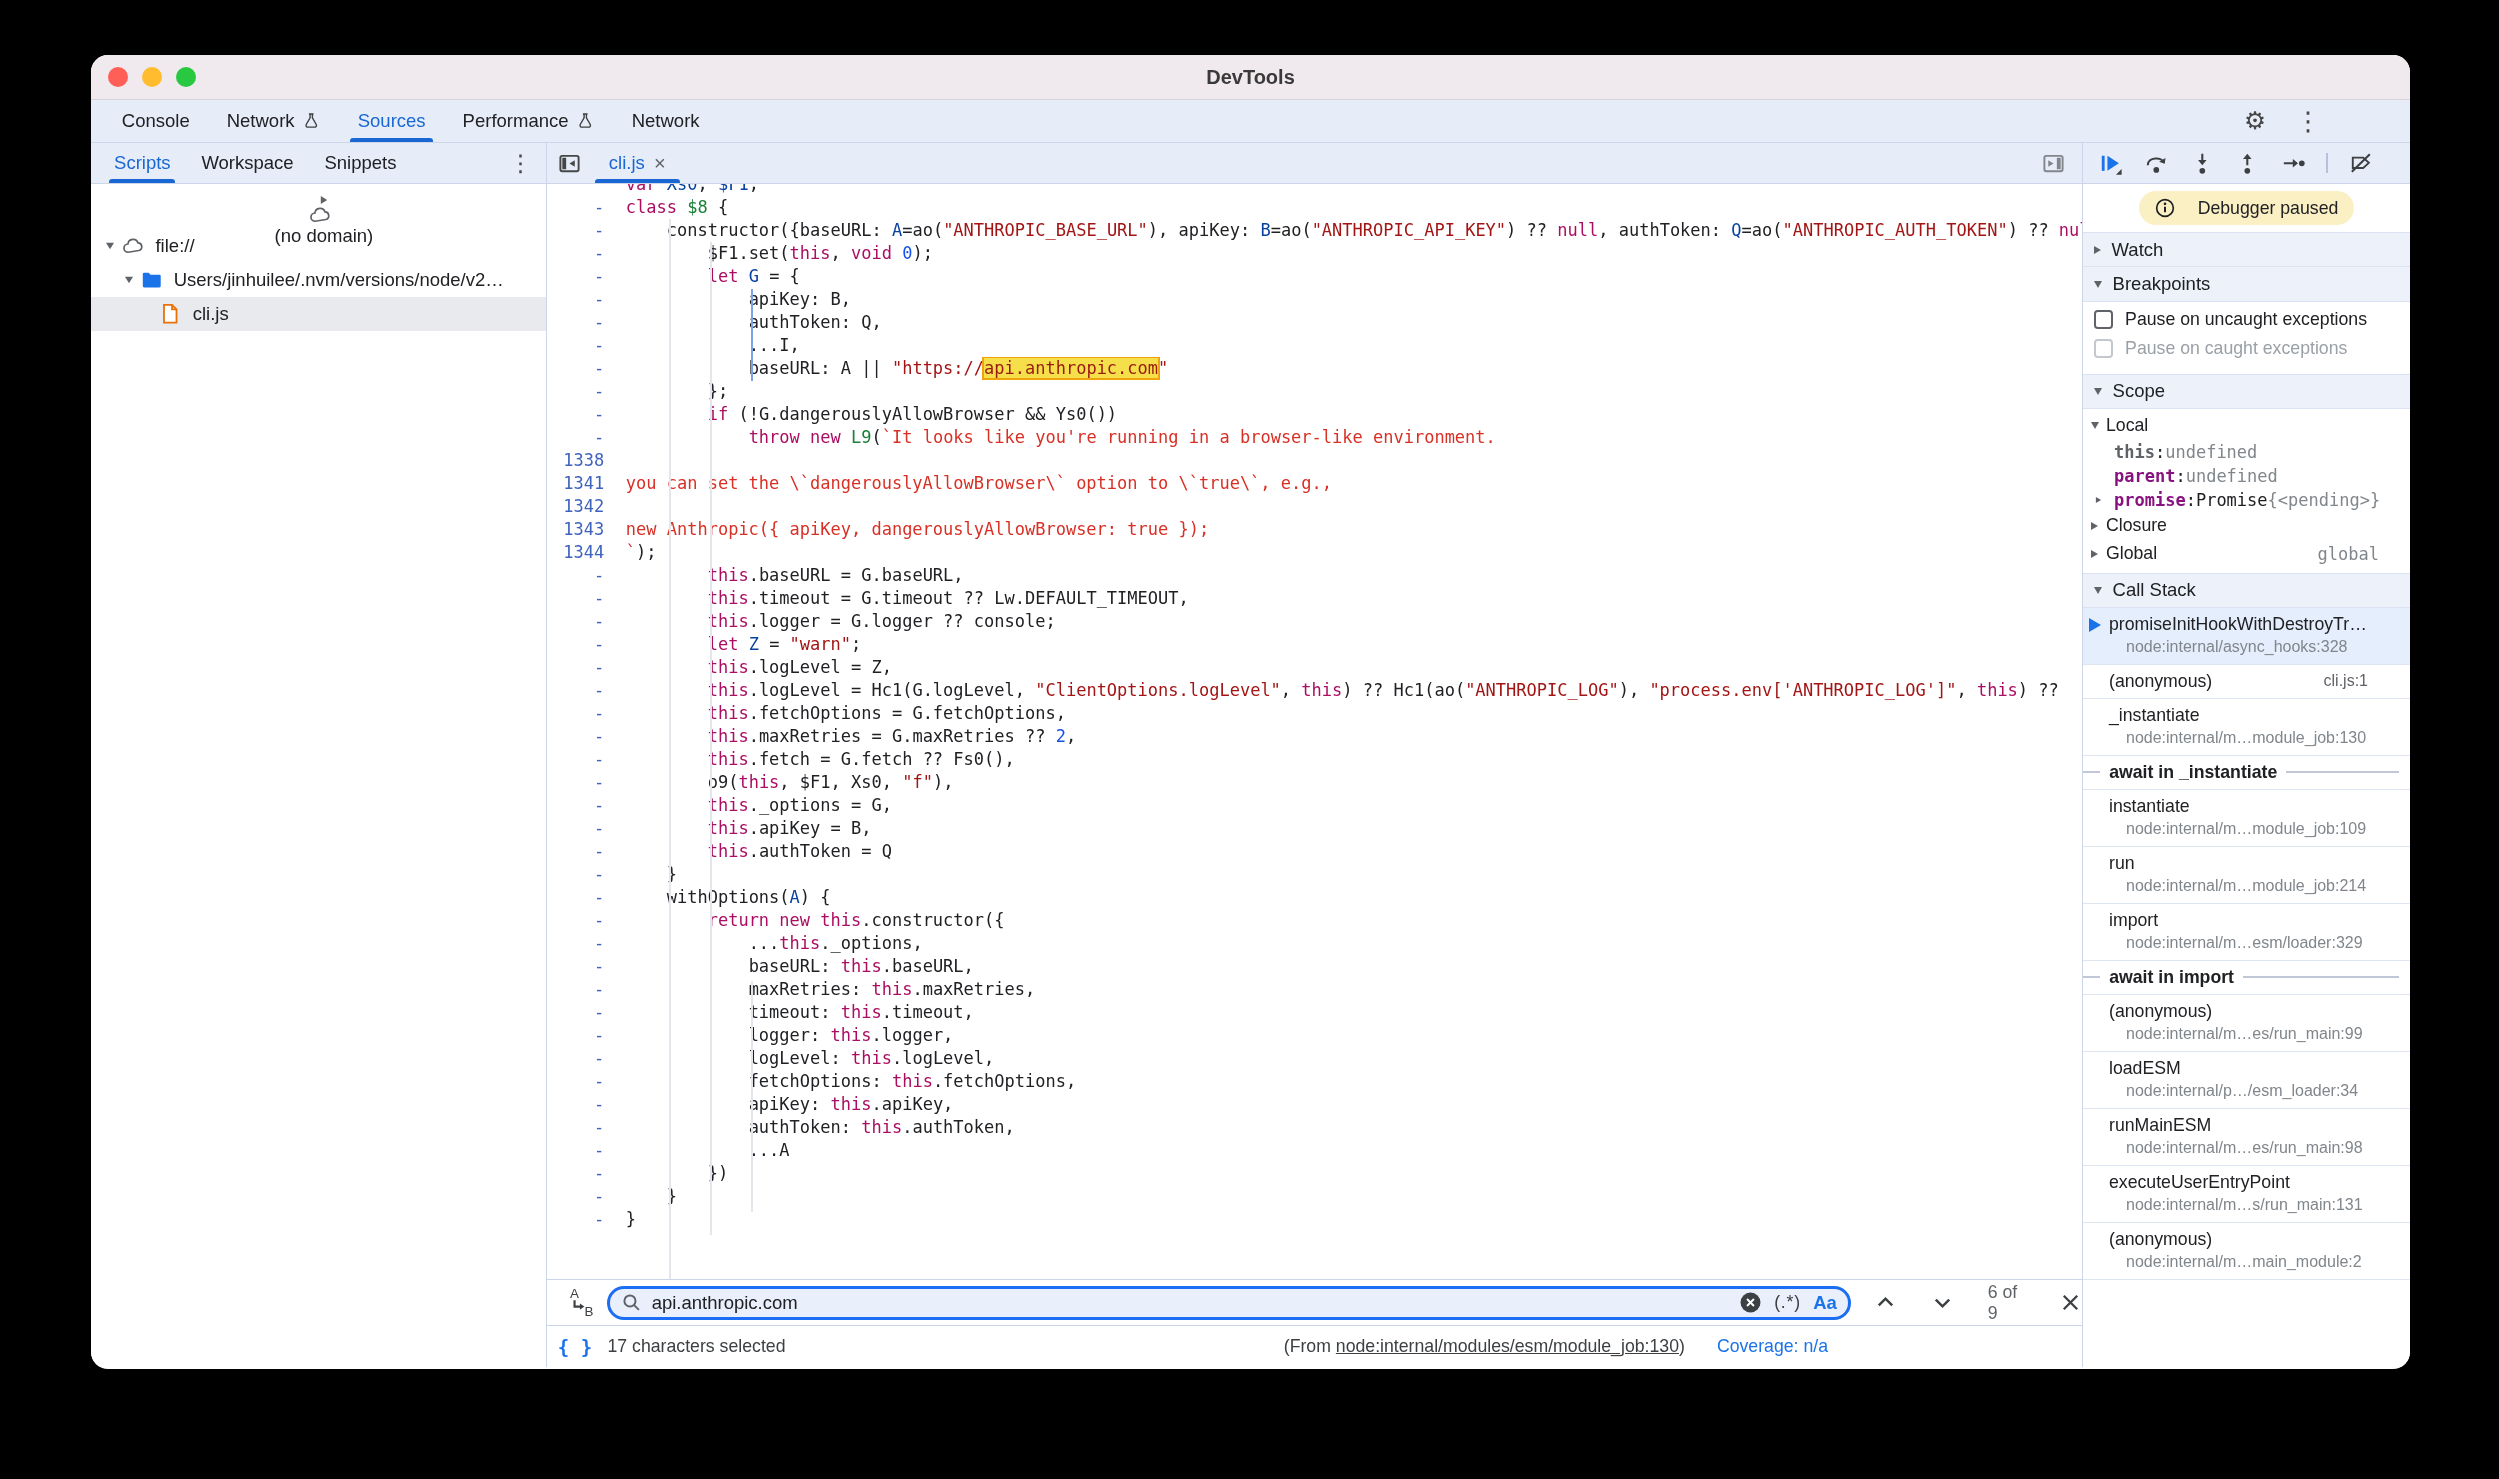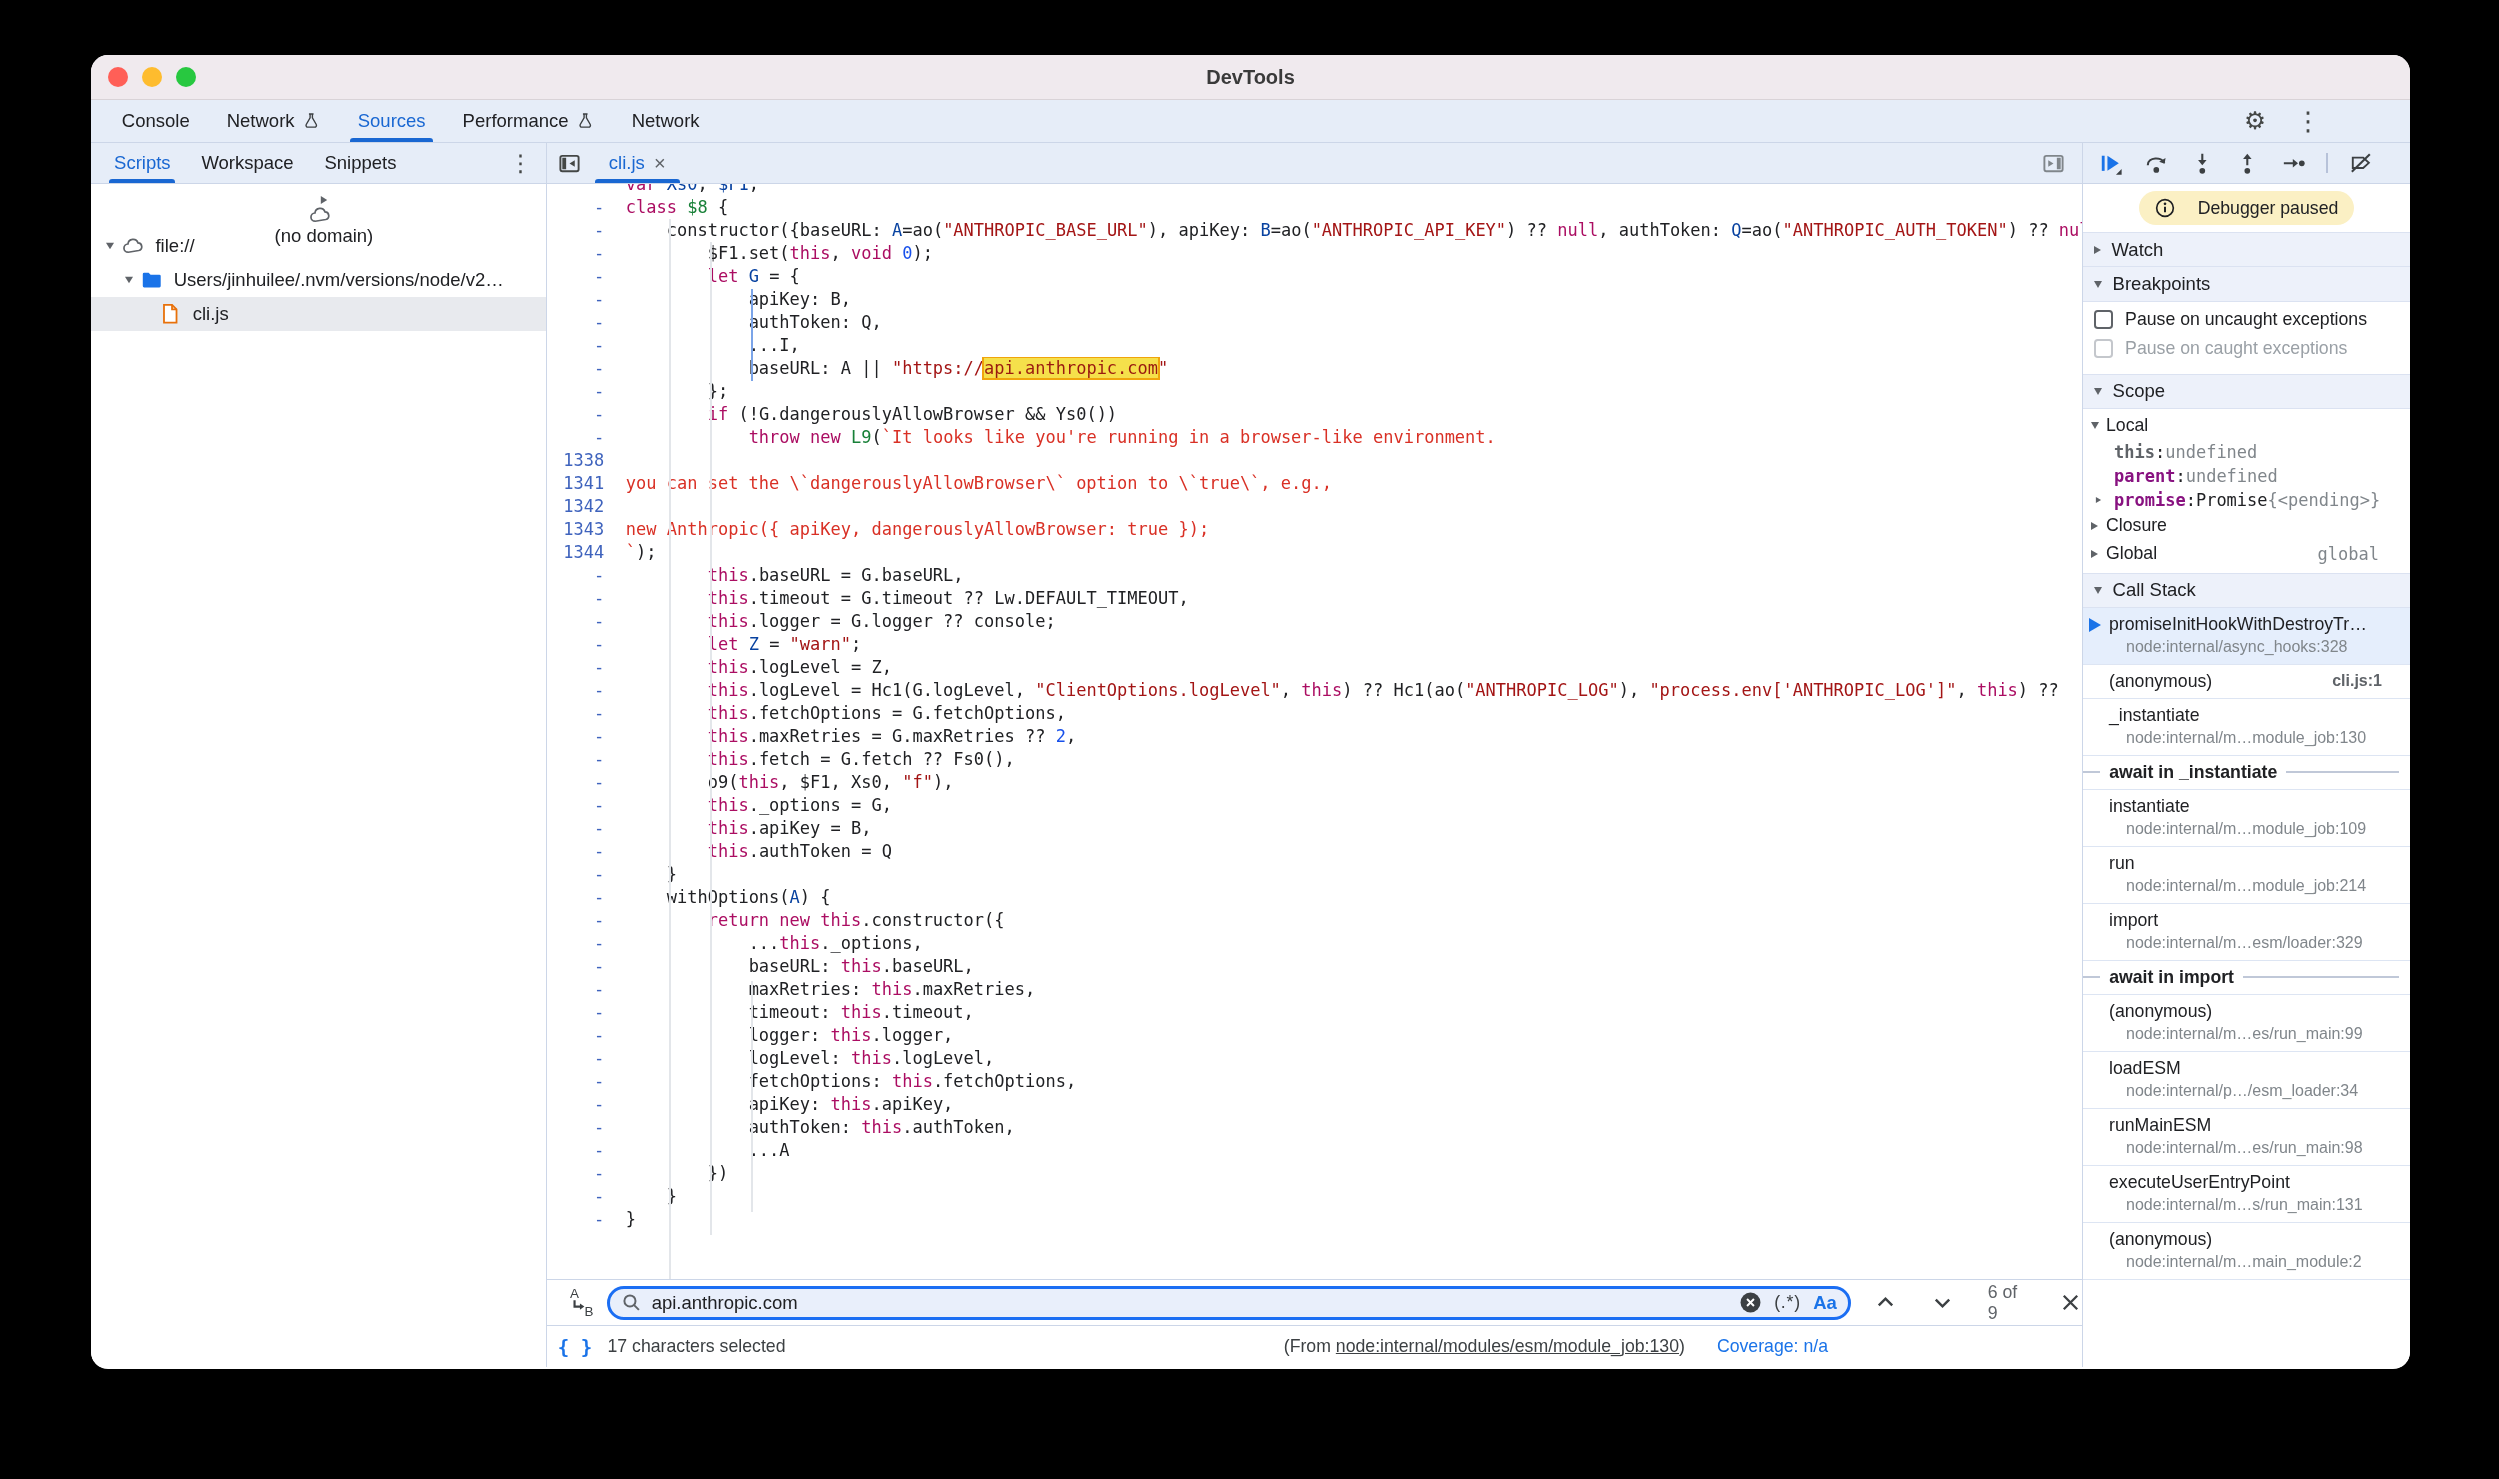--- a/index.html
+++ b/index.html
@@ -117,21 +117,21 @@
   .val-gray { color:#80868b; } .val-dark { color:#202124; }
   .sc-right { margin-left:auto; padding-right:31px; color:#80868b; font-family:"DejaVu Sans Mono", monospace; font-size:17px; }
 
   .stack-list { }
   .srow { border-bottom:0.8px solid #dde5f3; position:relative; }
   .srow.two { height:57px; padding-top:6.2px; }
   .srow.one { height:34px; display:flex; align-items:center; }
   .srow.active { background:#e5eefc; }
   .sname { font-size:17.7px; color:#202124; padding-left:26px; white-space:nowrap; overflow:hidden; }
   .sloc { font-size:16px; color:#80868b; padding-left:43px; white-space:nowrap; overflow:hidden; margin-top:3.1px; }
-  .sloc-inline { margin-left:auto; font-size:16px; color:#5f6368; padding-right:28px;font-weight:bold; }
+  .sloc-inline { margin-left:auto; font-size:16px; color:#5f6368; padding-right:42px; }
   .sarrow { position:absolute; left:6.2px; top:10.8px; width:0; height:0;
     border-left:12.3px solid #1a73e8; border-top:7.7px solid transparent; border-bottom:7.7px solid transparent; }
   .ssep { height:34px; display:flex; align-items:center; border-bottom:0.8px solid #dde5f3; }
   .ssep .line { height:1.5px; background:#c0c8d8; }
   .ssep .l1 { width:17px; margin-right:9.2px; flex:none; }
   .ssep .l2 { flex:1; margin-left:9.2px; margin-right:10.8px; }
   .ssep .txt { font-size:17.7px; font-weight:700; color:#202124; white-space:nowrap; }
 
   svg { display:block; }
 </style>

